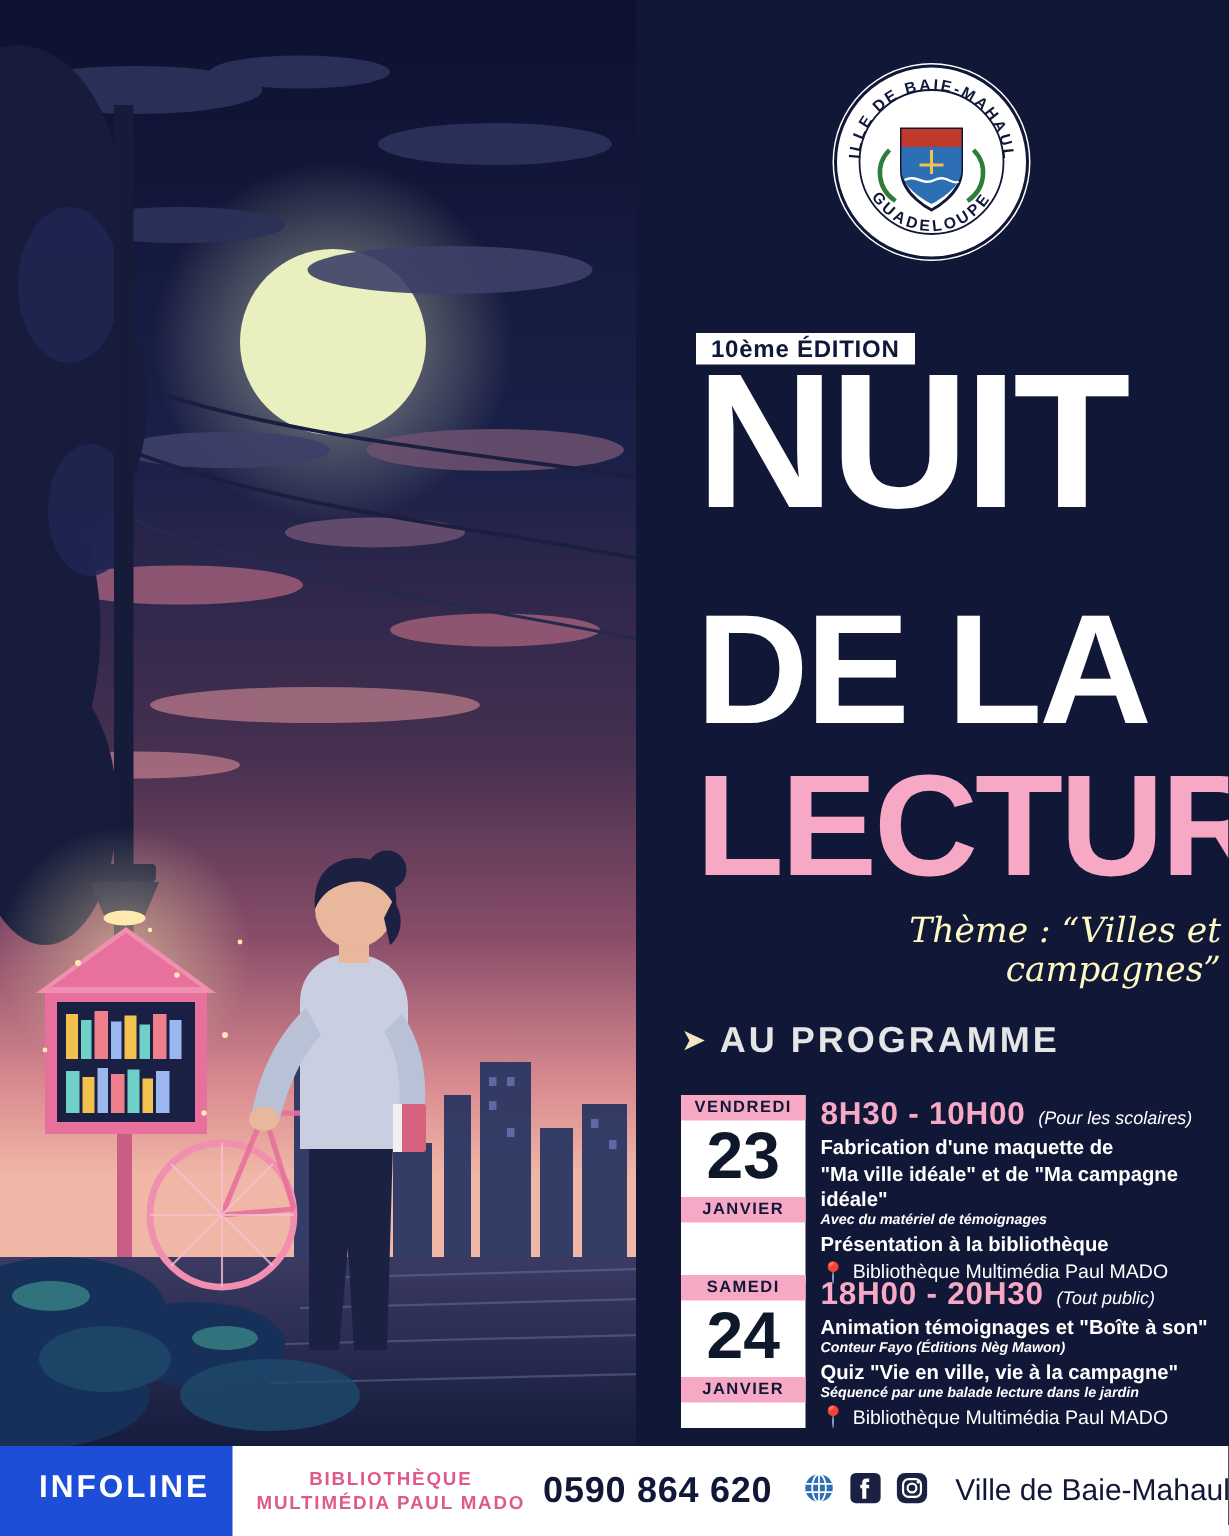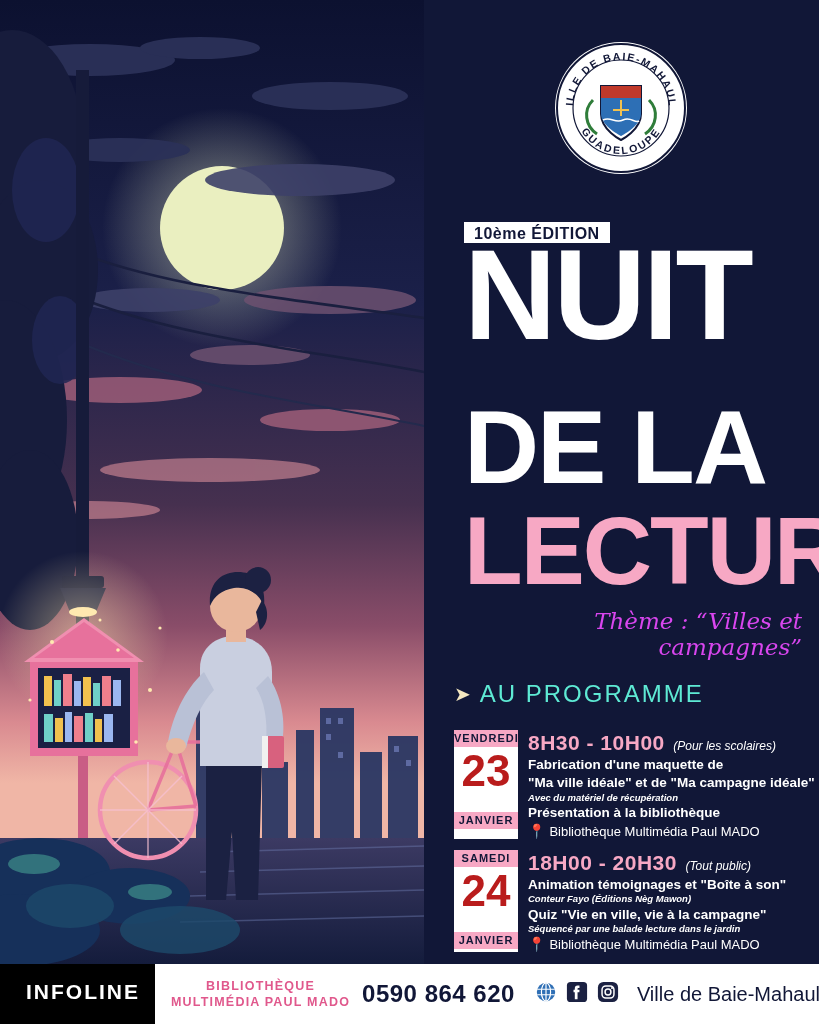--- a/index.html
+++ b/index.html
@@ -64,67 +64,67 @@
     position: absolute;
     left: 40px; top: 512px;
     color: #f7a8c4;
     font-weight: bold;
     font-size: 96px;
     letter-spacing: -2px;
     line-height: 0.82;
   }
   .theme {
     position: absolute;
-    left: 28px; top: 608px;
+    left: 40px; top: 608px;
     width: 350px;
     text-align: right;
-    color: #d946ef;
+    color: #fef9c3;
     font-family: "DejaVu Serif", serif;
     font-style: italic;
     font-size: 23px;
   }
 
   .prog-head {
     position: absolute;
     left: 30px; top: 680px;
     display: flex; align-items: center; gap: 9px;
   }
   .prog-arrow { color: #f4e7c0; font-size: 20px; line-height: 1; }
   .prog-text {
-    color: #5eead4;
-    font-weight: normal;
+    color: #e5e5e5;
+    font-weight: bold;
     font-size: 24px;
     letter-spacing: 2px;
   }
 
   .event { position: absolute; left: 30px; display: flex; gap: 10px; }
   .event.e1 { top: 730px; }
   .event.e2 { top: 850px; }
 
   .datebox {
-    width: 64px;
+    width: 83px;
     background: #ffffff;
     text-align: center;
     padding-bottom: 2px;
     flex: none;
   }
   .datebox .dow, .datebox .mon {
     background: #f7a8c4;
     color: #111737;
     font-weight: bold;
     font-size: 11px;
     letter-spacing: 1px;
     padding: 2px 0 3px 0;
   }
   .datebox .num {
-    color: #b91c1c;
+    color: #0f172a;
     font-weight: bold;
     font-size: 44px;
     line-height: 1.05;
-    padding: 1px 0 18px 0;
+    padding: 1px 0 4px 0;
   }
 
   .edetails { padding-top: 1px; }
   .etime {
     color: #f7a8c4;
     font-weight: bold;
     font-size: 21px;
     letter-spacing: 0.5px;
     display: inline;
   }
@@ -157,21 +157,21 @@
     align-items: center;
     gap: 4px;
   }
   .pin { color: #f4c352; font-size: 14px; line-height: 1; }
 
   
   .footer {
     position: absolute;
     left: 0; top: 964px;
     width: 819px; height: 60px;
-    background: #000000;
+    background: #1d4ed8;
   }
   .infoline {
     position: absolute;
     left: 26px; top: 16px;
     color: #ffffff;
     font-weight: bold;
     font-size: 21px;
     letter-spacing: 2px;
   }
   .footer-white {
@@ -452,21 +452,21 @@
         <div class="num">23</div>
         <div class="mon">JANVIER</div>
       </div>
       <div class="edetails">
         <div>
           <span class="etime">8H30 - 10H00</span>
           <span class="eaud">(Pour les scolaires)</span>
         </div>
         <div class="eline">Fabrication d'une maquette de</div>
         <div class="eline">"Ma ville idéale" et de "Ma campagne idéale"</div>
-        <div class="esub">Avec du matériel de récupération</div>
+        <div class="esub">Avec du matériel de témoignages</div>
         <div class="eline">Présentation à la bibliothèque</div>
         <div class="eplace">
           <span class="pin">📍</span>
           <span>Bibliothèque Multimédia Paul MADO</span>
         </div>
       </div>
     </div>
 
     <div class="event e2">
       <div class="datebox">

